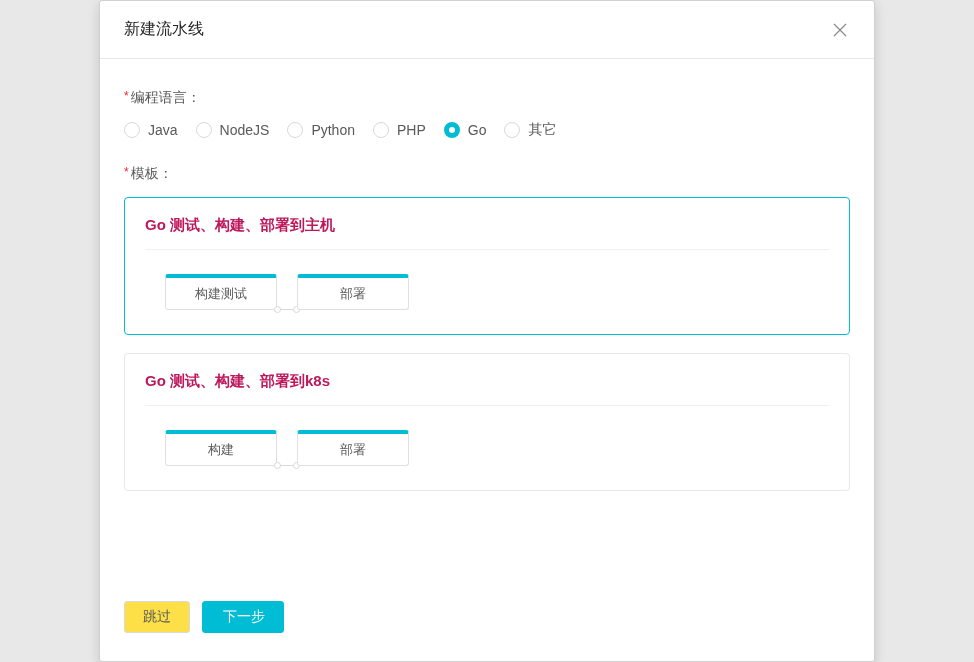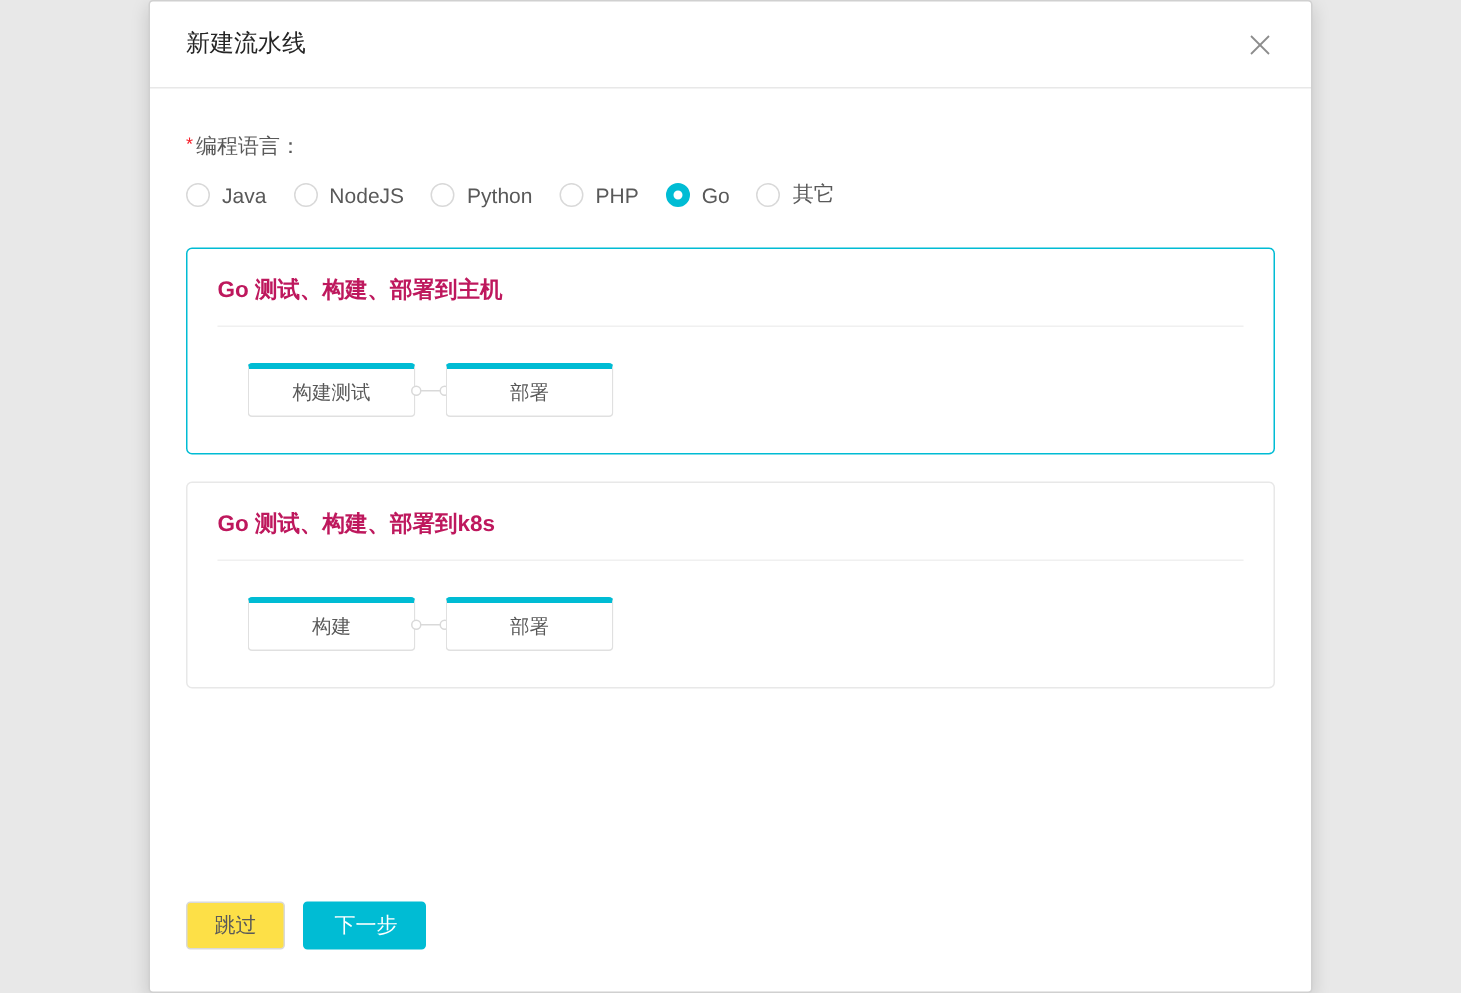--- a/index.html
+++ b/index.html
@@ -114,21 +114,21 @@
     .template-title {
       font-size: 15px;
       font-weight: 600;
       color: #be185d;
       padding-bottom: 14px;
       border-bottom: 1px solid #f0f0f0;
       margin-bottom: 24px;
     }
     .pipeline-steps {
       display: flex;
-      align-items: center;
+      align-items: flex-end;
       gap: 0;
       padding-left: 20px;
     }
     .step-box {
       width: 112px;
       height: 36px;
       border: 1px solid #e0e0e0;
       border-top: 4px solid #00bcd4;
       border-radius: 3px;
       display: flex;
@@ -225,20 +225,21 @@
           <span class="radio-label">Go</span>
         </div>
         <div class="radio-item">
           <span class="radio-circle"></span>
           <span class="radio-label">其它</span>
         </div>
       </div>
     </div>
 
     <div class="form-group">
+      <label class="form-label"><span class="required-mark">*</span><span>模板：</span></label>
 
       <div class="template-card selected">
         <div class="template-title">Go 测试、构建、部署到主机</div>
         <div class="pipeline-steps">
           <div class="step-box">
               <span>构建测试</span>
             </div>
           <div class="step-connector"></div>
           <div class="step-box">
               <span>部署</span>

